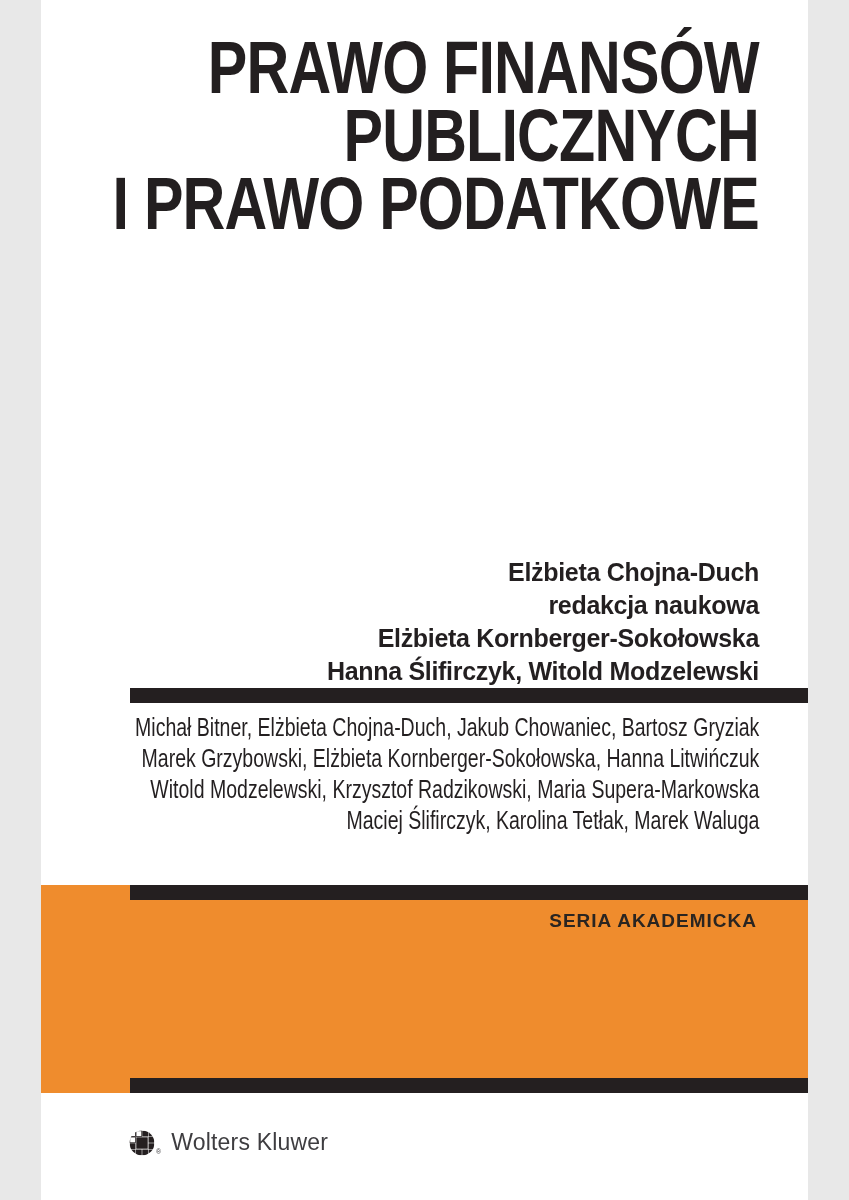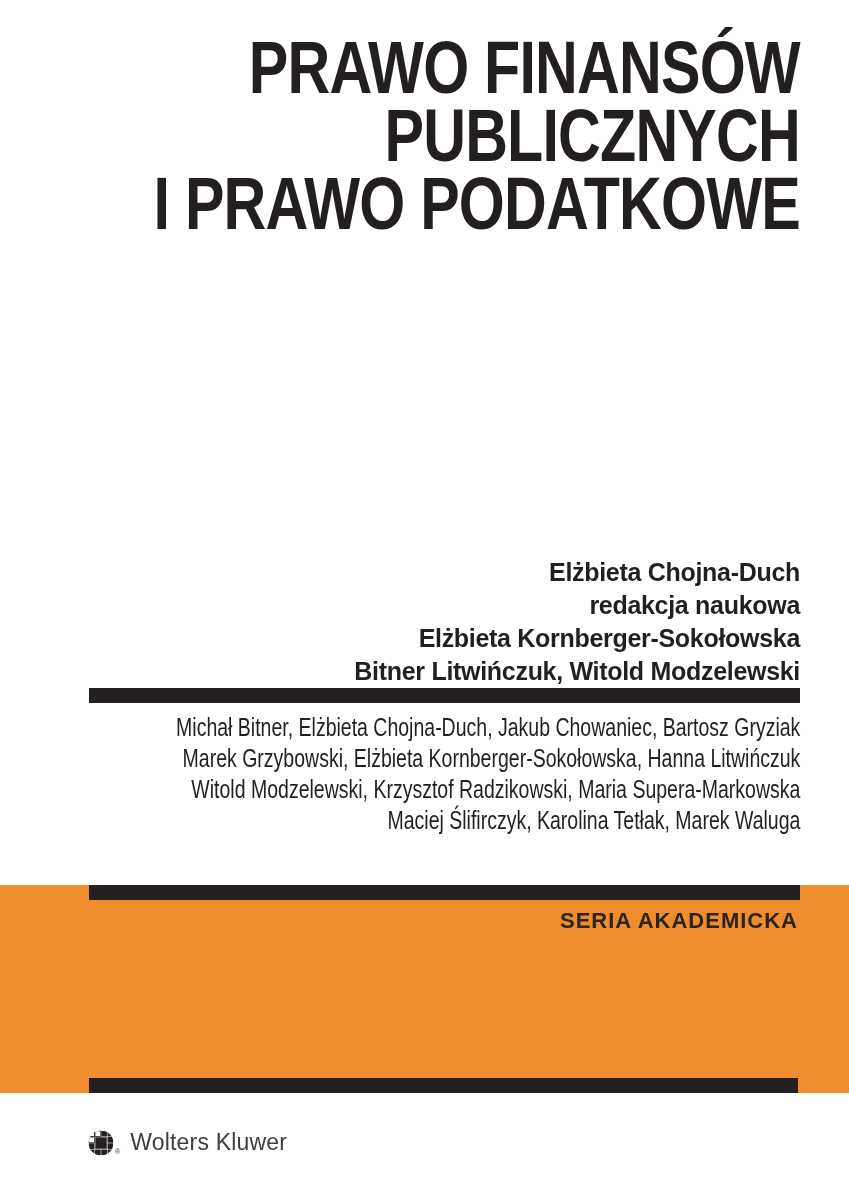--- a/index.html
+++ b/index.html
@@ -1,20 +1,20 @@
 <!DOCTYPE html>
 <html><head>
 <meta charset="utf-8">
 <style>
   * { margin: 0; padding: 0; box-sizing: border-box; }
   html, body { background: #e8e8e8; }
   body { font-family: "Liberation Sans", sans-serif; }
   .cover {
     position: relative;
-    width: 849px;
+    width: 767px;
     height: 1200px;
     background: #ffffff;
     overflow: hidden;
     margin: 0 auto;
   }
   
   .title-block {
     position: absolute;
     top: 34px;
     right: 49px;
@@ -74,21 +74,21 @@
     background: #EF8C2D;
   }
   .band-bar-top { top: 885px; }
   .band-bar-bottom { top: 1078px; width: 709px; }
   .series-label {
     position: absolute;
     top: 911px;
     right: 51px;
     height: 20px;
     line-height: 20px;
-    font-size: 22px;
+    font-size: 19px;
     font-weight: 700;
     letter-spacing: 1px;
     color: #2A2521;
     white-space: nowrap;
   }
   
   .publisher {
     position: absolute;
     left: 88px;
     top: 1124px;
@@ -123,21 +123,21 @@
   <div class="title-block">
     <div>PRAWO FINANSÓW</div>
     <div>PUBLICZNYCH</div>
     <div>I PRAWO PODATKOWE</div>
   </div>
 
   <div class="editors-block">
     <div>Elżbieta Chojna-Duch</div>
     <div>redakcja naukowa</div>
     <div>Elżbieta Kornberger-Sokołowska</div>
-    <div>Bitner Litwińczuk, Witold Modzelewski</div>
+    <div>Hanna Ślifirczyk, Witold Modzelewski</div>
   </div>
 
   <div class="divider-bar bar-editors"></div>
 
   <div class="authors-block">
     <div>Michał Bitner, Elżbieta Chojna-Duch, Jakub Chowaniec, Bartosz Gryziak</div>
     <div>Marek Grzybowski, Elżbieta Kornberger-Sokołowska, Hanna Litwińczuk</div>
     <div>Witold Modzelewski, Krzysztof Radzikowski, Maria Supera-Markowska</div>
     <div>Maciej Ślifirczyk, Karolina Tetłak, Marek Waluga</div>
   </div>

